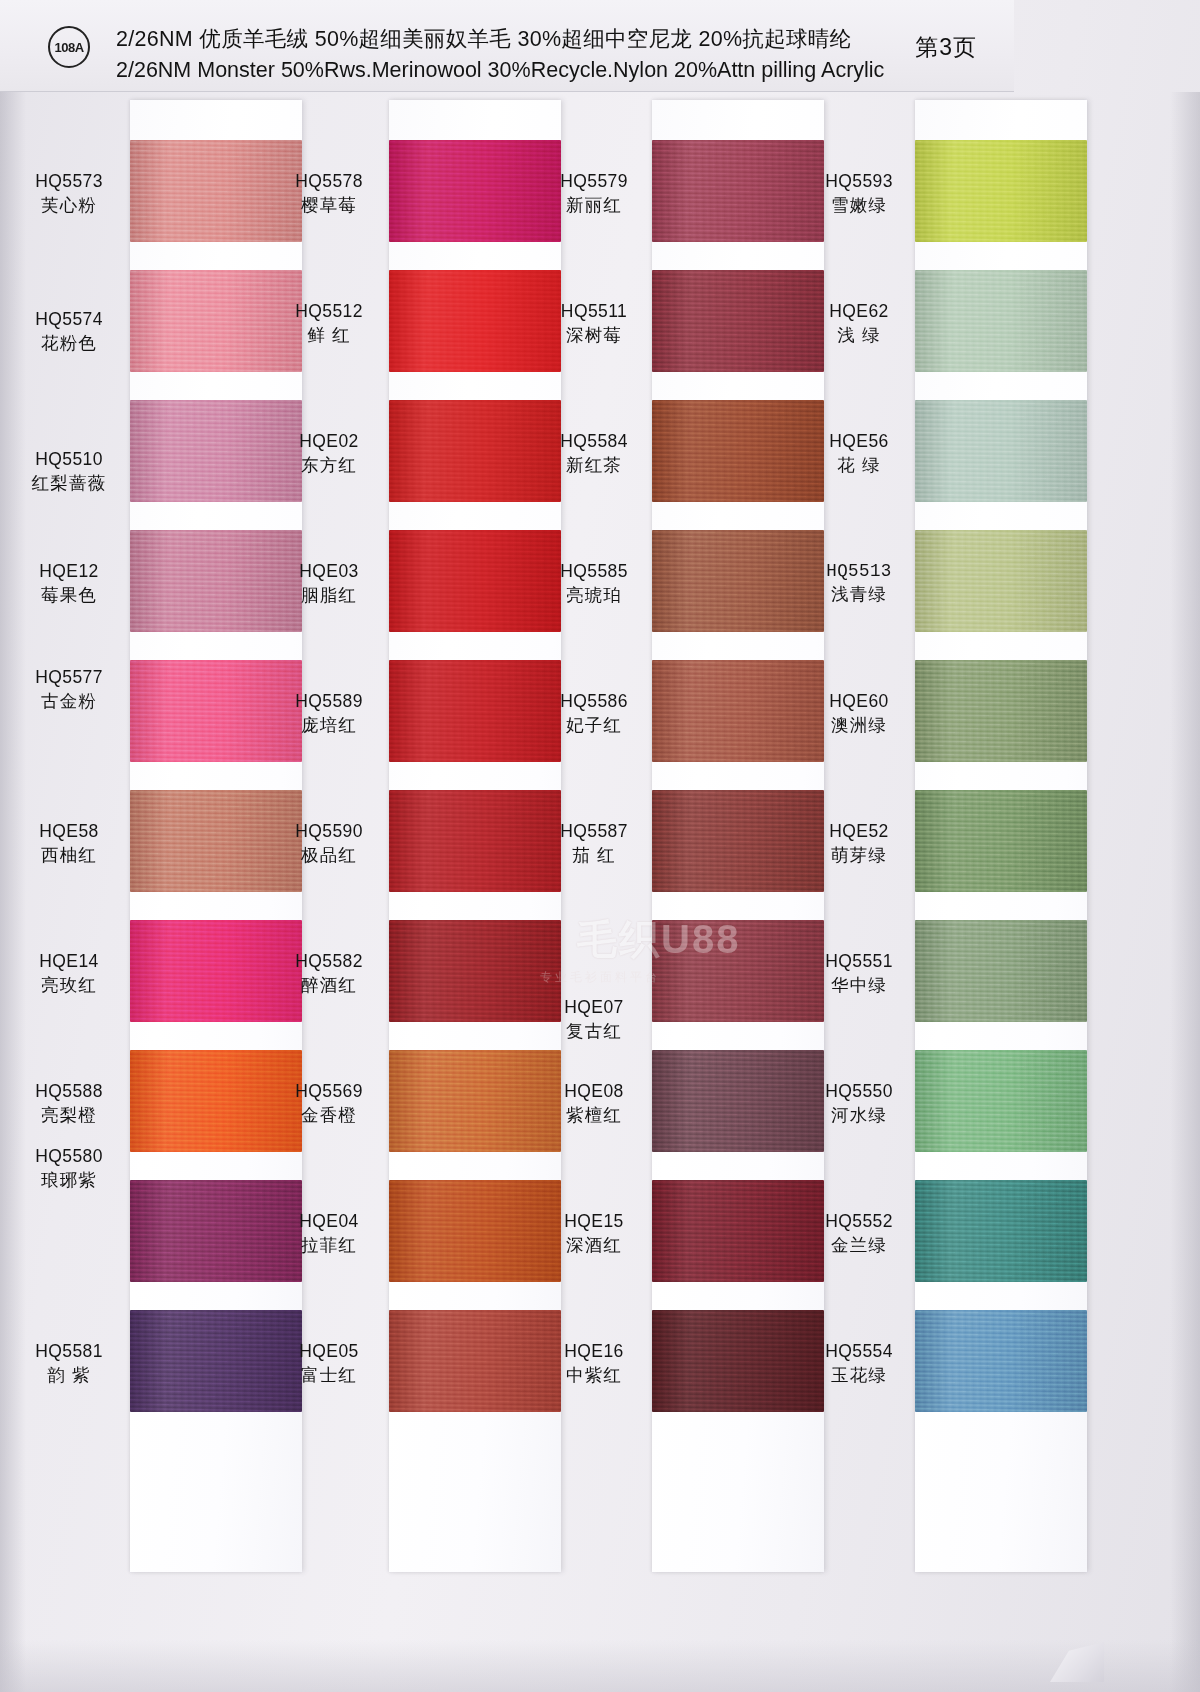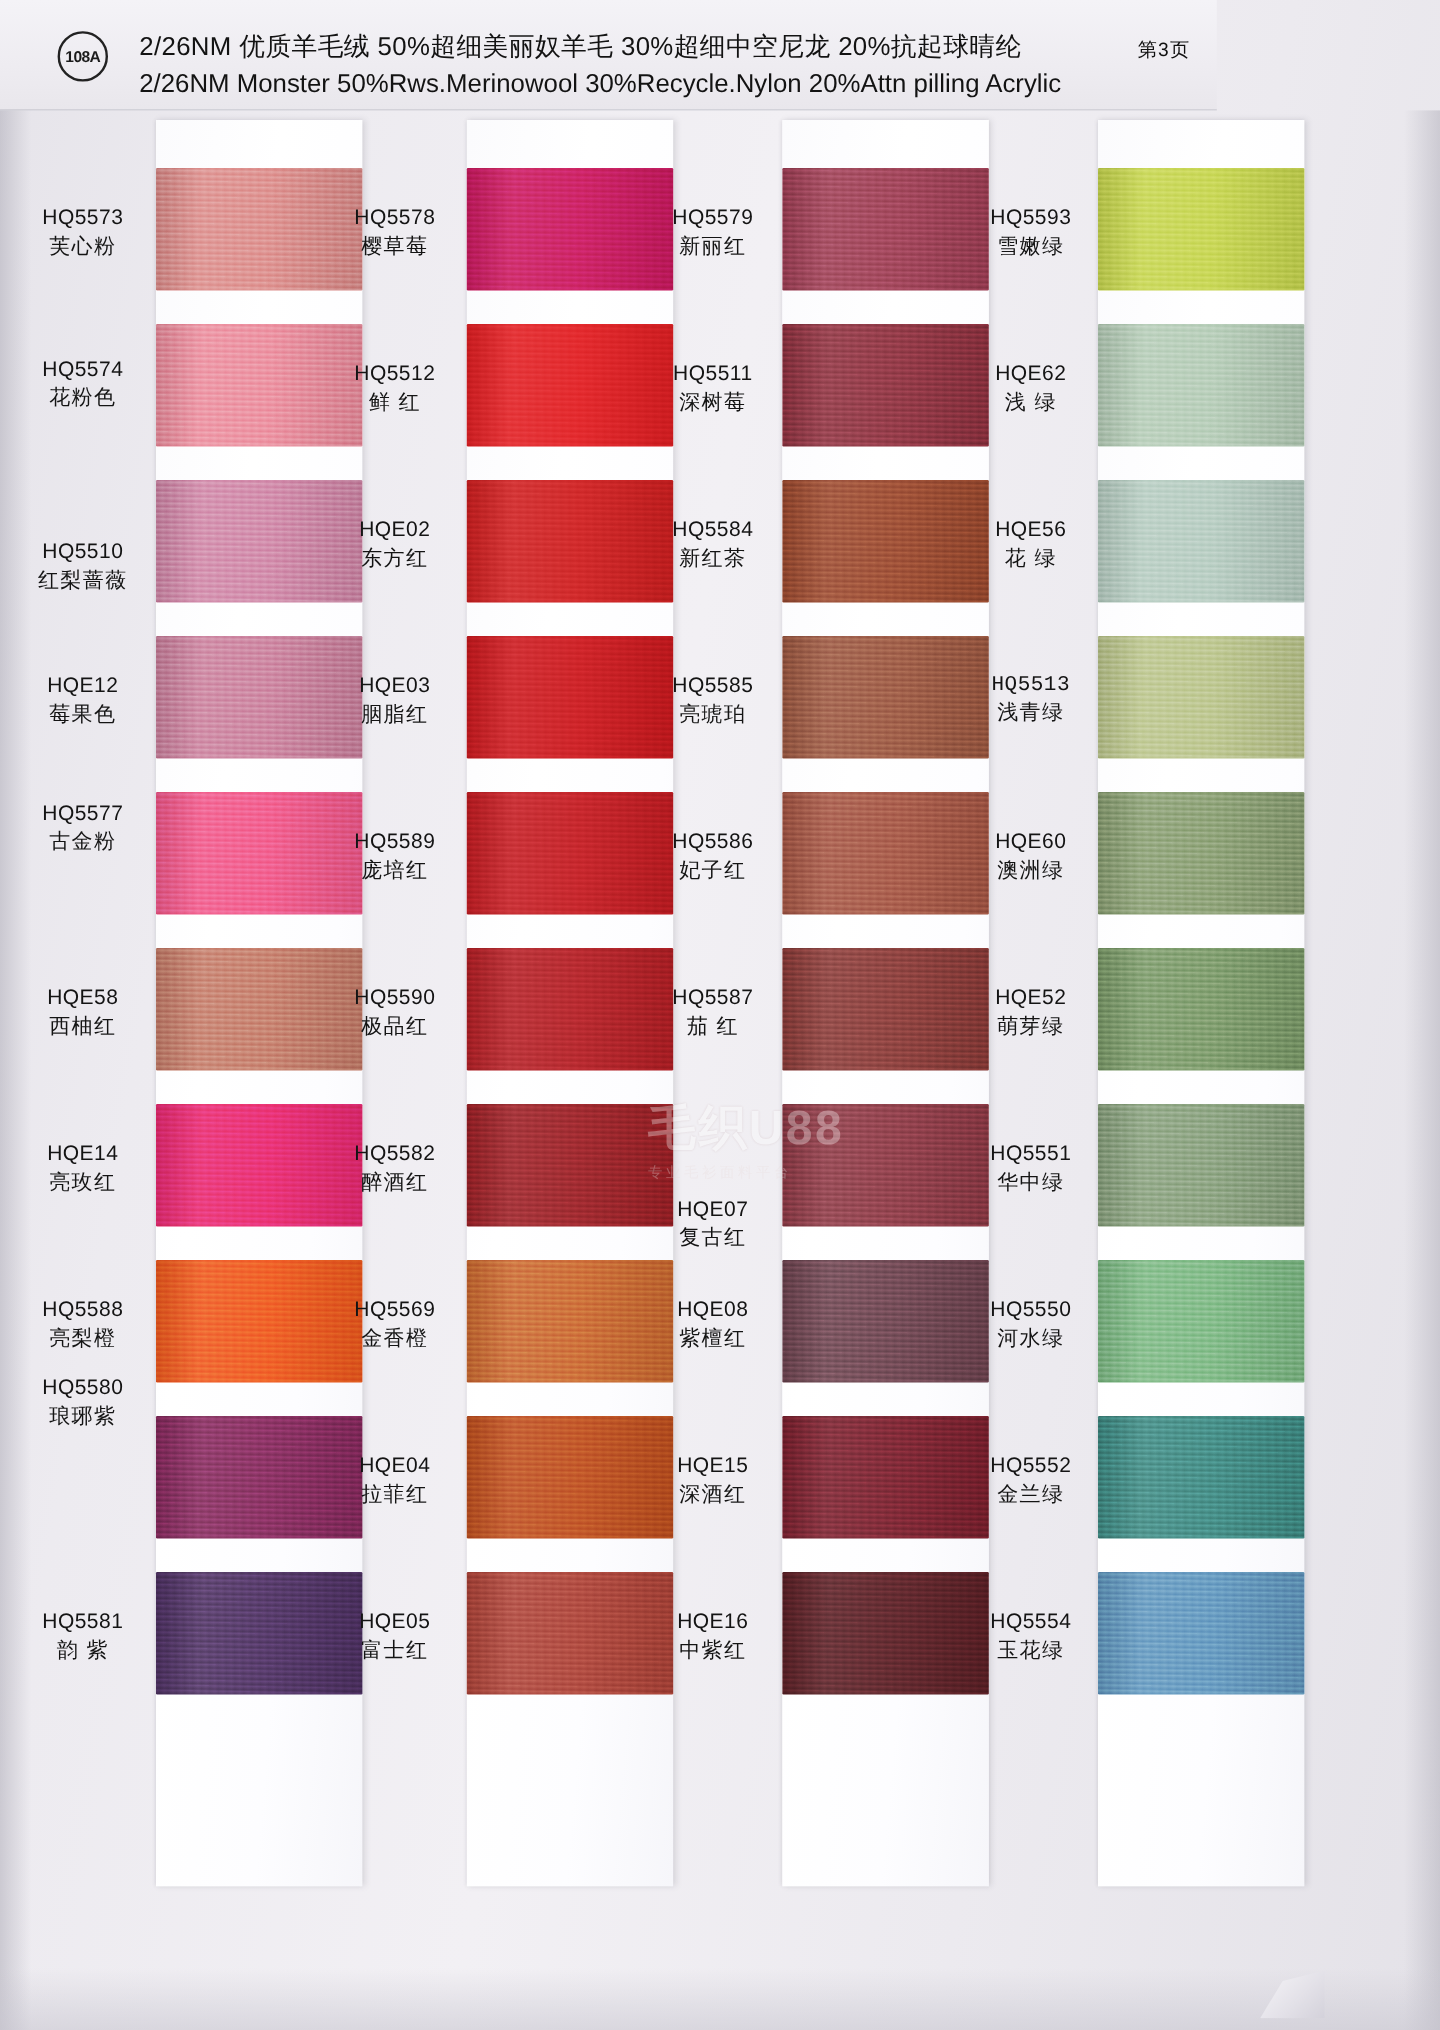--- a/index.html
+++ b/index.html
@@ -44,22 +44,22 @@
   .spec-line {
     font-size: 21.5px;
     color: #131313;
     white-space: nowrap;
     line-height: 31px;
     font-weight: 500;
   }
   .spec-line.cn { letter-spacing: 0.3px; }
   #page-no {
     position: absolute;
-    right: 22px; top: 32px;
-    font-size: 16px;
+    right: 37px; top: 32px;
+    font-size: 23px;
     color: #111;
     letter-spacing: 1px;
     text-align: center;
   }
 
   
   #board {
     position: absolute;
     left: 0; top: 92px;
     width: 1200px; height: 1600px;
@@ -166,20 +166,21 @@
     width: 300px; height: 70px;
     pointer-events: none;
     opacity: 0.32;
   }
   #watermark .wm-main {
     font-size: 40px;
     font-weight: bold;
     color: #ffffff;
     letter-spacing: 2px;
     text-shadow: 0 0 2px rgba(120,60,60,0.5);
+    margin-left: 37px;
   }
   #watermark .wm-sub {
     font-size: 12px;
     color: #e8dcdc;
     letter-spacing: 3px;
     margin-top: 2px;
   }
 
   
   #corner-fold {
@@ -220,21 +221,21 @@
 
   <div id="board">
 
     <div class="column col-0">
       <div class="card-strip"></div>
       <div class="labels">
           <div class="label" style="top: 78px;">
             <div class="code">HQ5573</div>
             <div class="name">芙心粉</div>
           </div>
-          <div class="label" style="top: 204px;">
+          <div class="label" style="top: 216px;">
             <div class="code">HQ5574</div>
             <div class="name">花粉色</div>
           </div>
           <div class="label" style="top: 356px;">
             <div class="code">HQ5510</div>
             <div class="name">红梨蔷薇</div>
           </div>
           <div class="label" style="top: 468px;">
             <div class="code">HQE12</div>
             <div class="name">莓果色</div>

